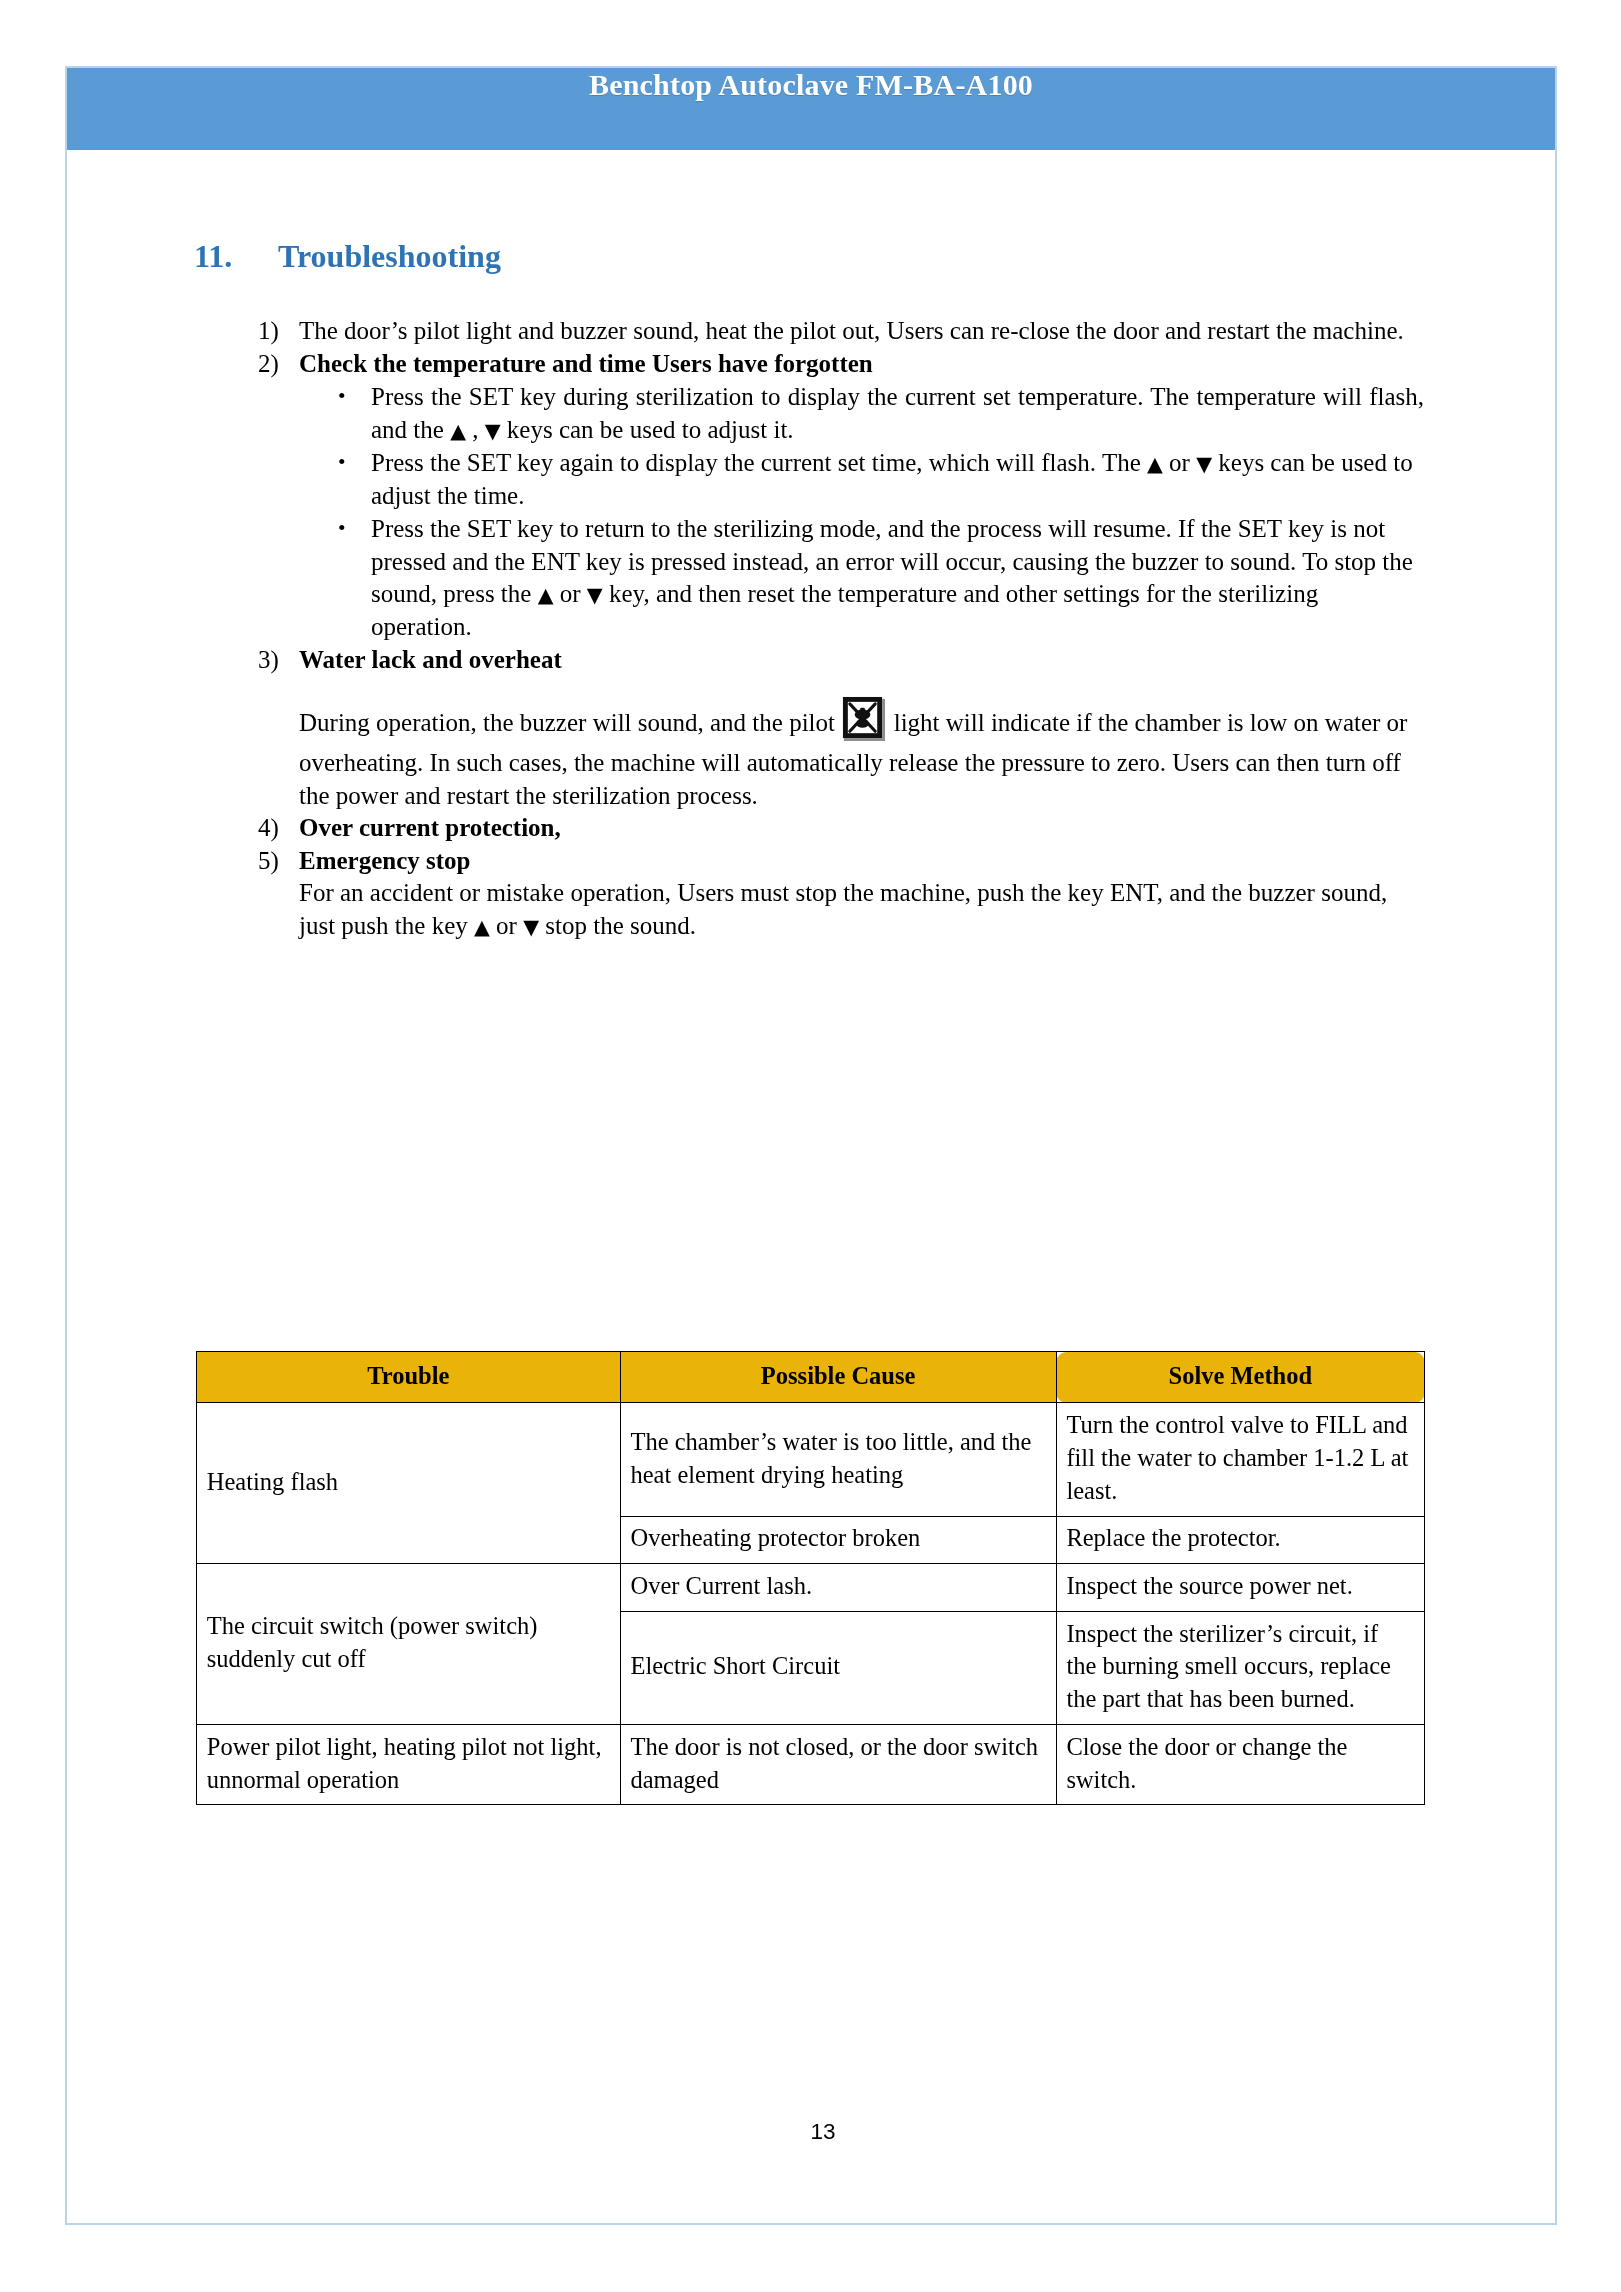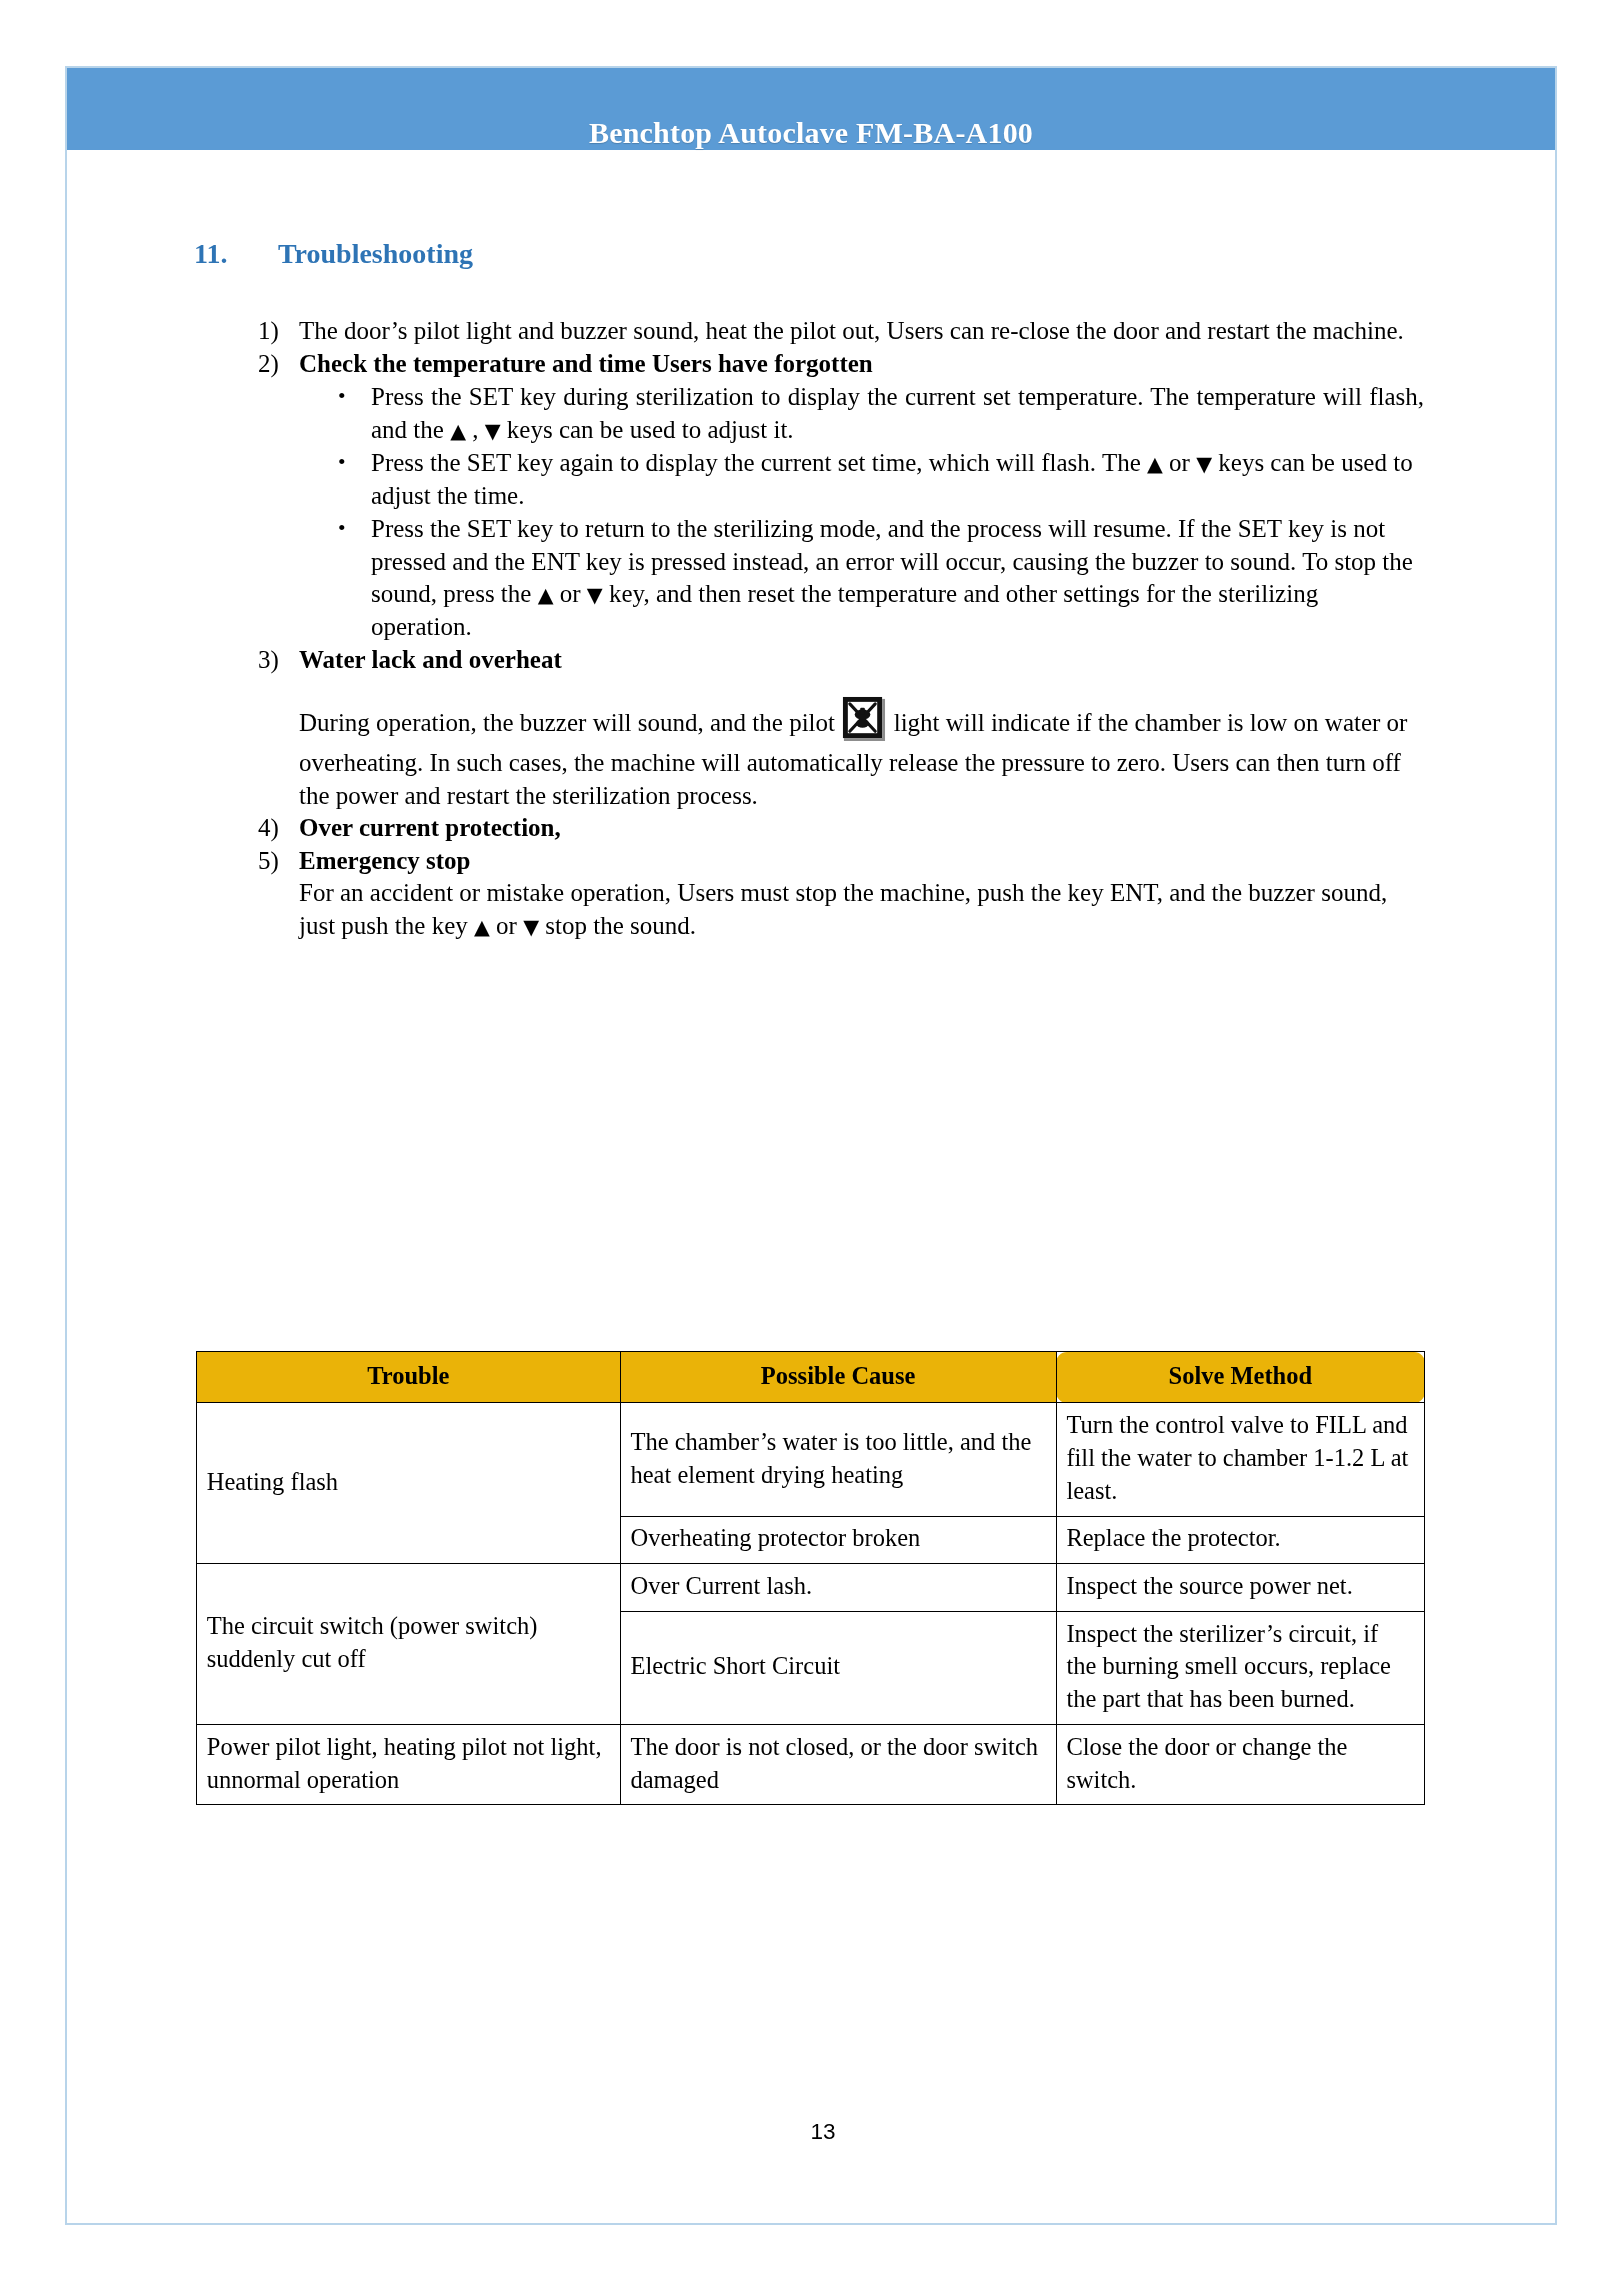--- a/index.html
+++ b/index.html
@@ -30,21 +30,21 @@
 
   
   #header-banner {
     position: absolute;
     left: 67px;
     top: 68px;
     width: 1488px;
     height: 82px;
     background: #5b9bd5;
     display: flex;
-    align-items: flex-end;
+    align-items: flex-start;
     justify-content: center;
   }
   #header-title {
     font-family: "Liberation Serif", serif;
     font-weight: bold;
     font-size: 30px;
     color: #ffffff;
     letter-spacing: 0.2px;
     text-shadow: 0 1px 1px rgba(0,0,0,0.18);
   }
@@ -61,21 +61,21 @@
   
   #section-heading {
     position: absolute;
     left: 127px;
     top: 88px;
     display: flex;
     align-items: baseline;
     color: #2e74b5;
     font-family: "Liberation Serif", serif;
     font-weight: bold;
-    font-size: 28px;
+    font-size: 32px;
   }
   #section-number { width: 84px; display: inline-block; }
 
   
   #ol-list {
     position: absolute;
     left: 191px;
     top: 165px;
     width: 1166px;
     font-size: 25px;

